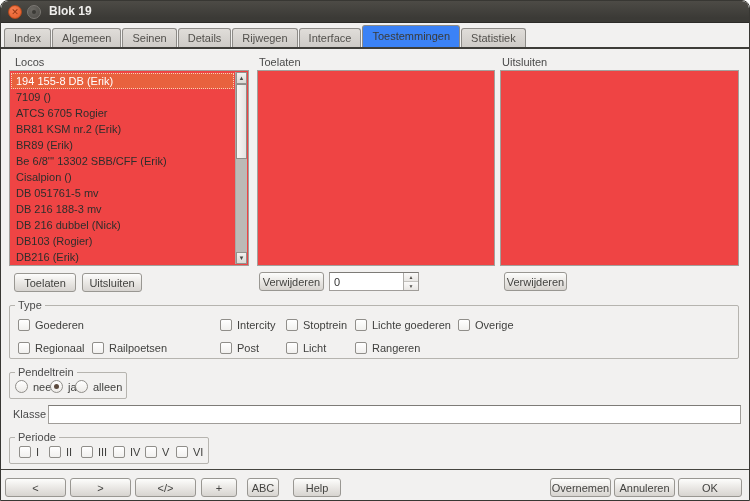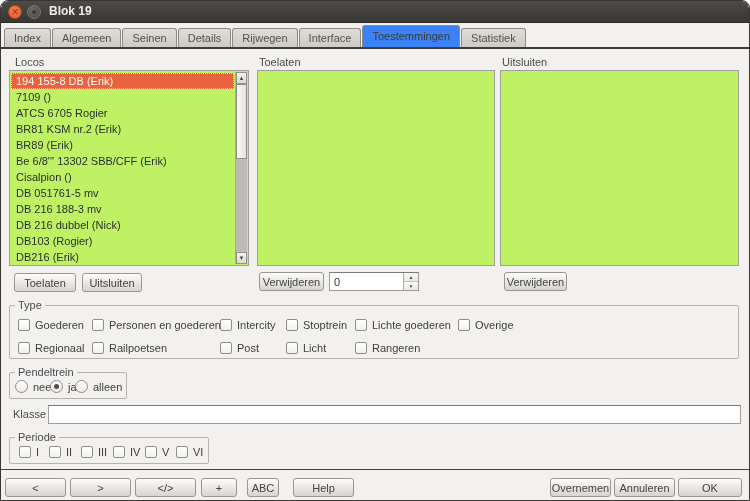--- a/index.html
+++ b/index.html
@@ -18,21 +18,21 @@
 
   
   .tabbar{position:absolute;left:1px;top:23px;right:1px;height:23px;display:flex;align-items:flex-end;padding-left:2px;}
   .tab{height:19px;line-height:18px;padding:0 9px;font-size:11px;color:#52504c;background:linear-gradient(#e0ddd9,#cecbc7);border:1px solid #8d8b87;border-bottom:none;border-radius:3px 3px 0 0;margin-right:1px;white-space:nowrap;}
   .tab.active{height:22px;line-height:21px;background:#3b82f6;color:#3a3a38;}
   .tab-underline{position:absolute;left:0;top:46px;right:0;height:2px;background:#3e3d39;}
 
   
   .lbl{position:absolute;font-size:11px;color:#4a4a4a;white-space:nowrap;}
   .btn{position:absolute;height:19px;background:linear-gradient(#fdfdfc,#eceae7 45%,#d7d4d0);border:1px solid #999792;border-radius:3px;font-size:11px;color:#434340;display:flex;align-items:center;justify-content:center;padding:0 6px;white-space:nowrap;cursor:default;}
-  .listbox{position:absolute;background:#bef264;border:1px solid #a3a09c;}
+  .listbox{position:absolute;background:#ef4444;border:1px solid #a3a09c;}
   .list-items{position:absolute;left:1px;top:2px;right:14px;}
   .list-item{height:16px;line-height:16px;font-size:11px;color:#2e2e2c;padding-left:5px;white-space:nowrap;overflow:hidden;}
   .list-item.selected{background:#e8623e;color:#ffffff;outline:1px dotted #f9cdb7;outline-offset:-1px;}
   .entry{position:absolute;background:#ffffff;border:1px solid #a09d99;border-top-color:#7d7b77;font-size:11px;color:#333;padding:0 4px;font-family:inherit;outline:none;}
 
   
   .scroll{position:absolute;top:1px;right:1px;bottom:1px;width:12px;background:#bcbab6;border-left:1px solid #aaa8a4;}
   .scroll-btn{position:absolute;left:0;width:11px;height:12px;background:linear-gradient(#f3f2f0,#dcdad6);border:1px solid #94928e;display:flex;align-items:center;justify-content:center;font-size:6px;color:#4a4a48;}
   .scroll-up{top:0;}
   .scroll-down{bottom:0;}
@@ -130,24 +130,20 @@
 
   <div class="btn" style="left:503px;top:271px;width:63px;">Verwijderen</div>
 
   <div class="fieldset" style="left:8px;top:304px;width:730px;height:54px;">
     <div class="legend">Type</div>
 
     <div class="check-item" style="left:8px;top:12px;">
       <span class="cb"></span>
       <span class="ck-label">Goederen</span>
     </div>
-    <div class="check-item" style="left:82px;top:12px;">
-      <span class="cb"></span>
-      <span class="ck-label">Personen en goederen</span>
-    </div>
     <div class="check-item" style="left:210px;top:12px;">
       <span class="cb"></span>
       <span class="ck-label">Intercity</span>
     </div>
     <div class="check-item" style="left:276px;top:12px;">
       <span class="cb"></span>
       <span class="ck-label">Stoptrein</span>
     </div>
     <div class="check-item" style="left:345px;top:12px;">
       <span class="cb"></span>
@@ -226,18 +222,18 @@
       <span class="ck-label">VI</span>
     </div>
   </div>
 
   <div class="sep-footer"></div>
   <div class="btn" style="left:4px;top:477px;width:61px;">&lt;</div>
   <div class="btn" style="left:69px;top:477px;width:61px;">&gt;</div>
   <div class="btn" style="left:134px;top:477px;width:61px;">&lt;/&gt;</div>
   <div class="btn" style="left:200px;top:477px;width:36px;">+</div>
   <div class="btn" style="left:246px;top:477px;width:32px;padding:0 2px;">ABC</div>
-  <div class="btn" style="left:292px;top:477px;width:61px;">Help</div>
+  <div class="btn" style="left:292px;top:477px;width:48px;">Help</div>
   <div class="btn" style="left:549px;top:477px;width:61px;padding:0 2px;">Overnemen</div>
   <div class="btn" style="left:613px;top:477px;width:61px;padding:0 2px;">Annuleren</div>
   <div class="btn" style="left:677px;top:477px;width:64px;">OK</div>
 
 </div>
 
 </body></html>

